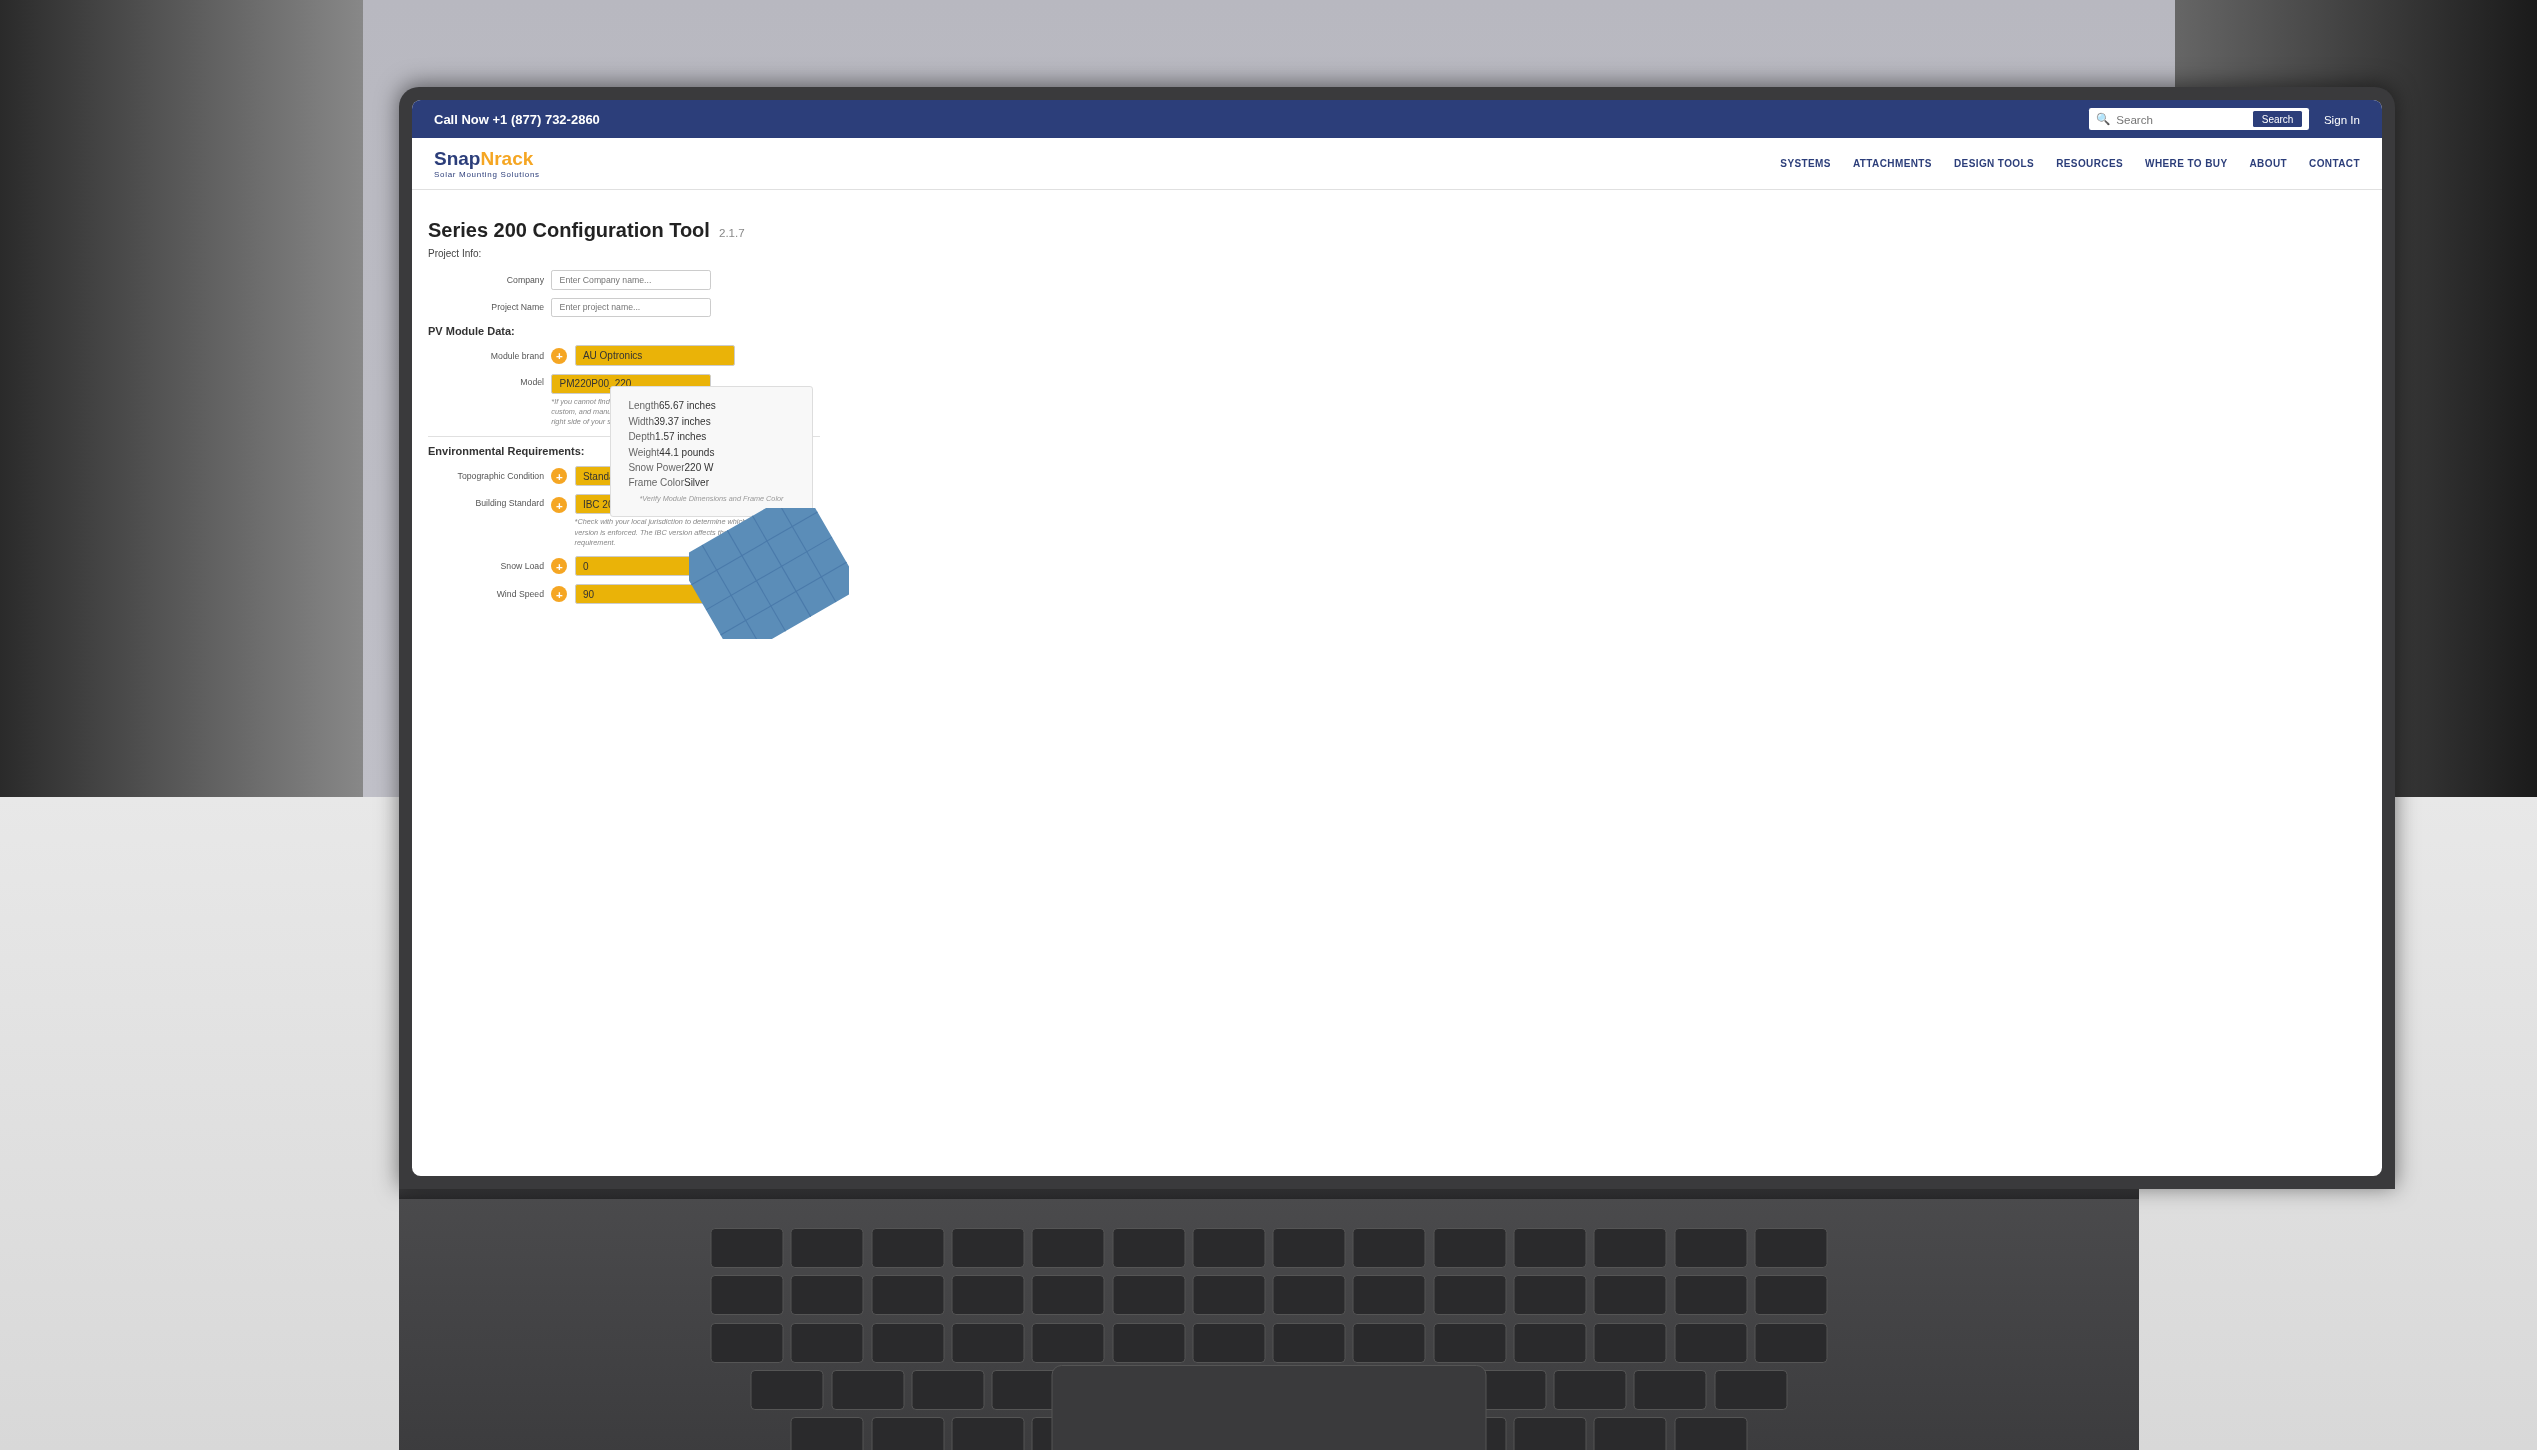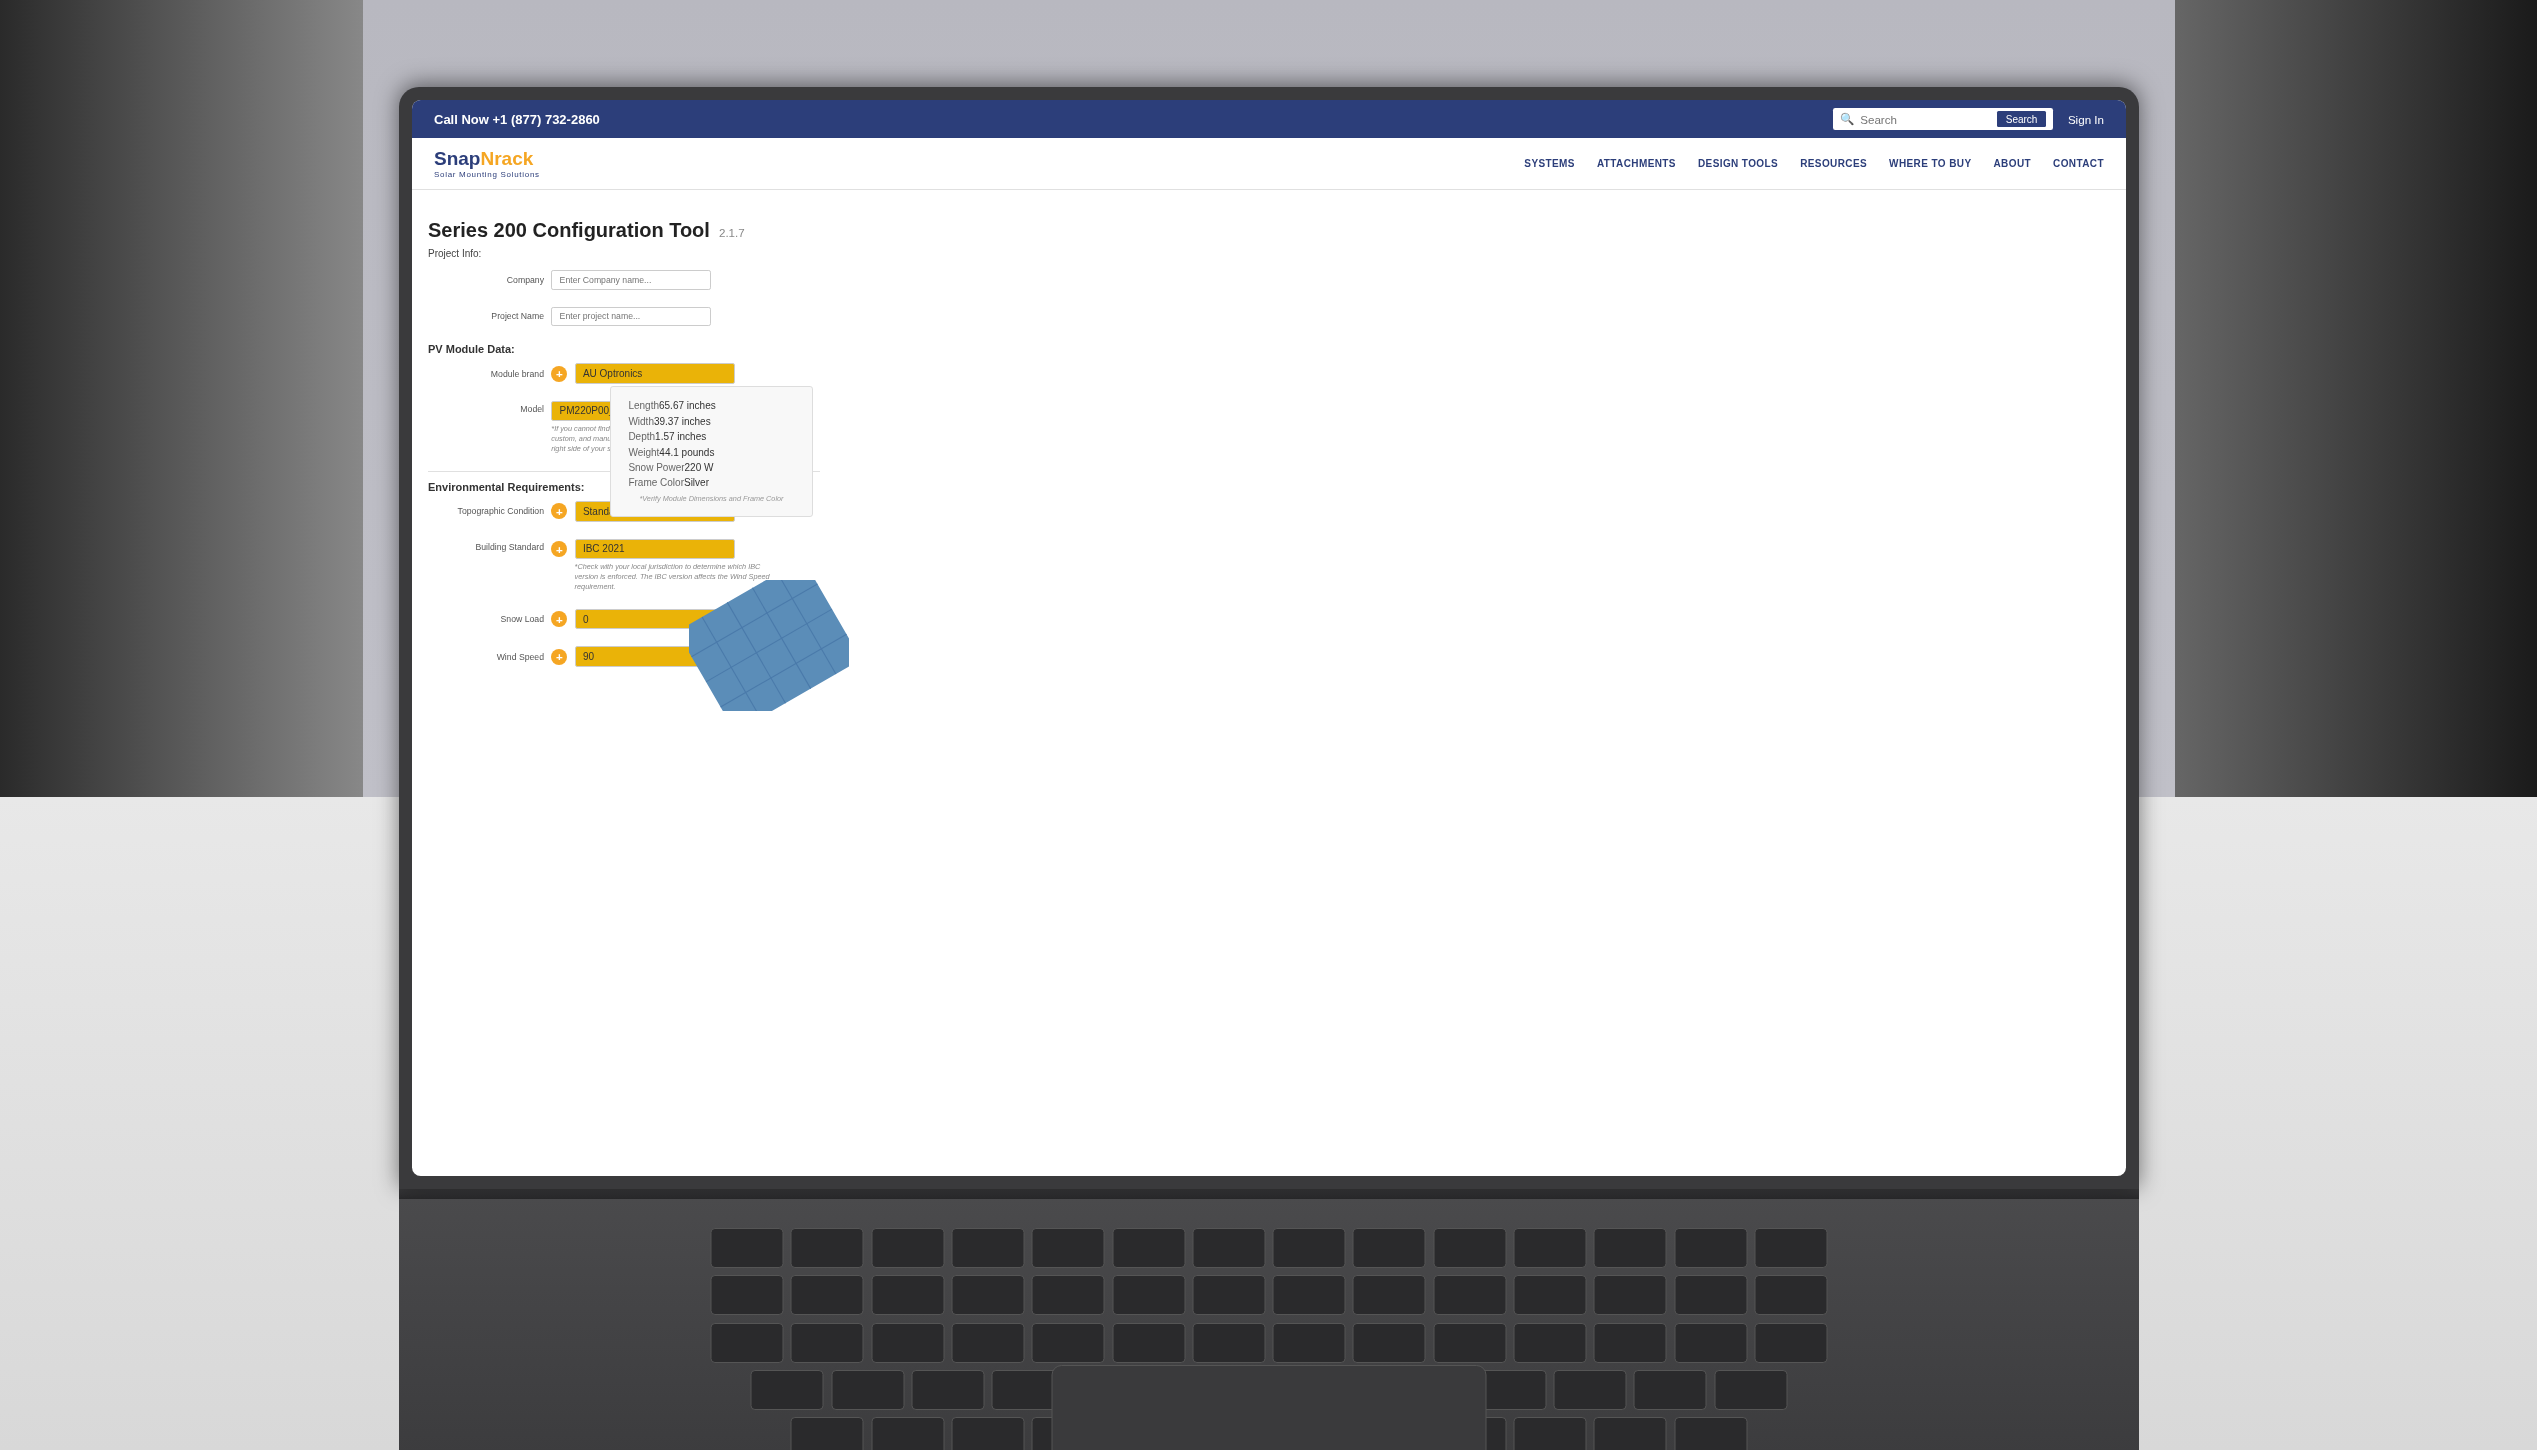--- a/index.html
+++ b/index.html
@@ -56,21 +56,21 @@
     .laptop-outer {
       position: absolute;
       top: 87px;
       left: 50%;
       transform: translateX(-50%);
       width: 1740px;
     }
 
     
     .laptop-screen-bezel {
-      width: 1740px;
+      width: 1996px;
       height: 1102px;
       background: #3a3a3c;
       border-radius: 20px 20px 0 0;
       padding: 13px;
       position: relative;
       box-shadow: 0 -2.9px 22px rgba(0,0,0,0.5);
     }
 
     .laptop-screen-inner {
       width: 100%;
@@ -277,21 +277,21 @@
     .section-title {
       font-size: 11px;
       font-weight: bold;
       color: #333;
       margin-bottom: 8.7px;
     }
 
     .form-row {
       display: flex;
       align-items: center;
-      margin-bottom: 17px;
+      margin-bottom: 8px;
       gap: 7.3px;
     }
 
     .form-label {
       font-size: 8.7px;
       color: #555;
       text-align: right;
       width: 116px;
       flex-shrink: 0;
     }

